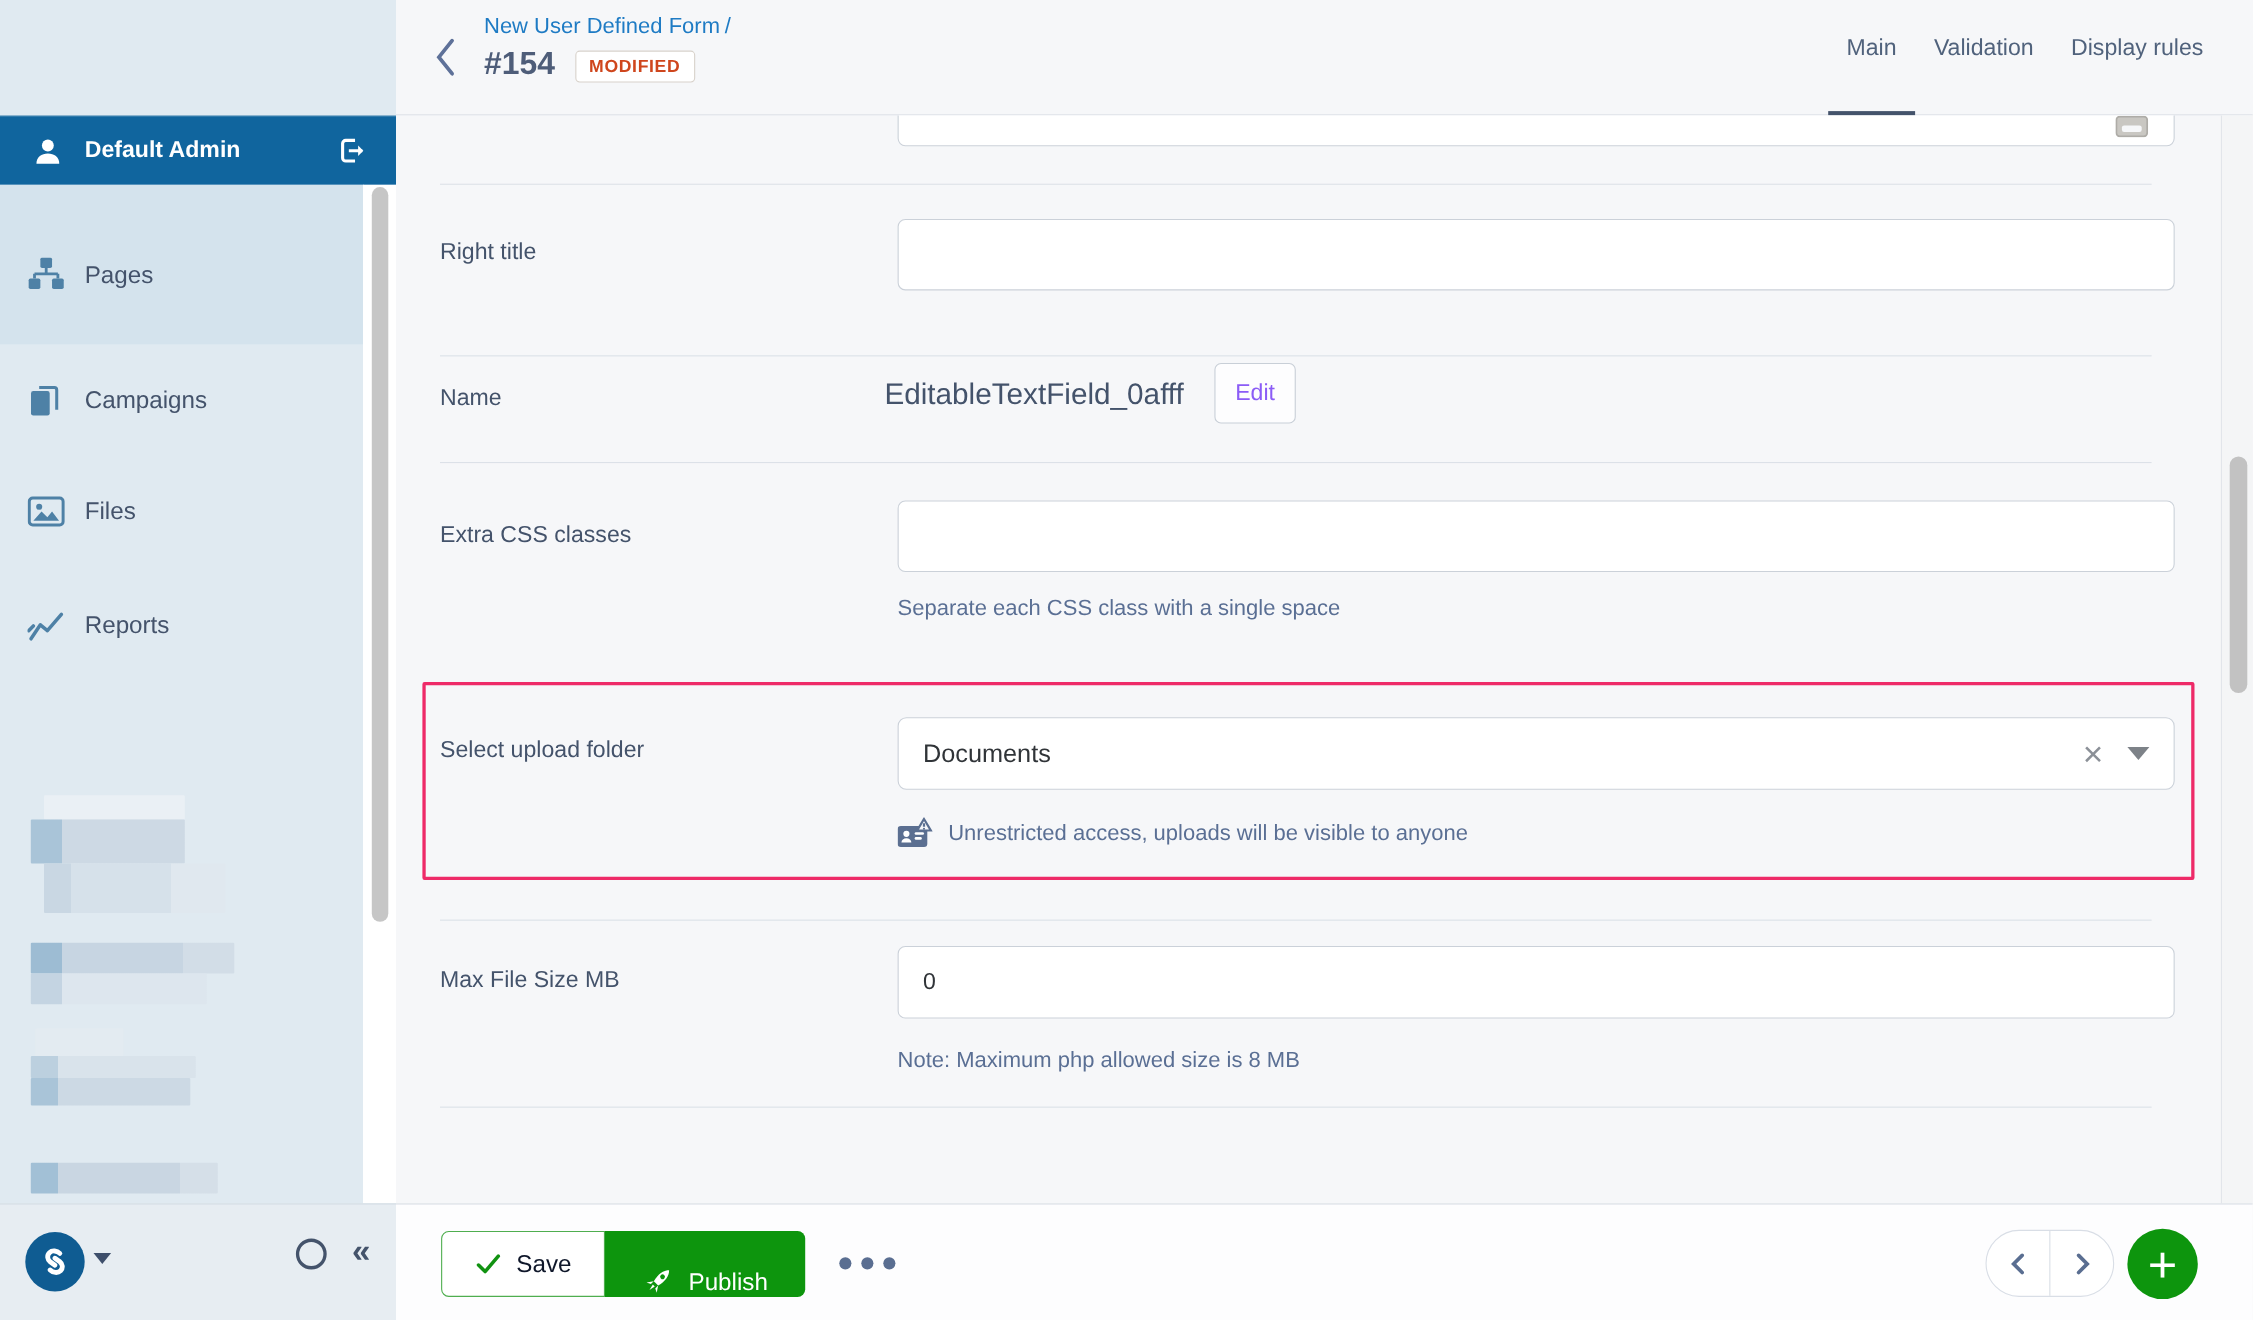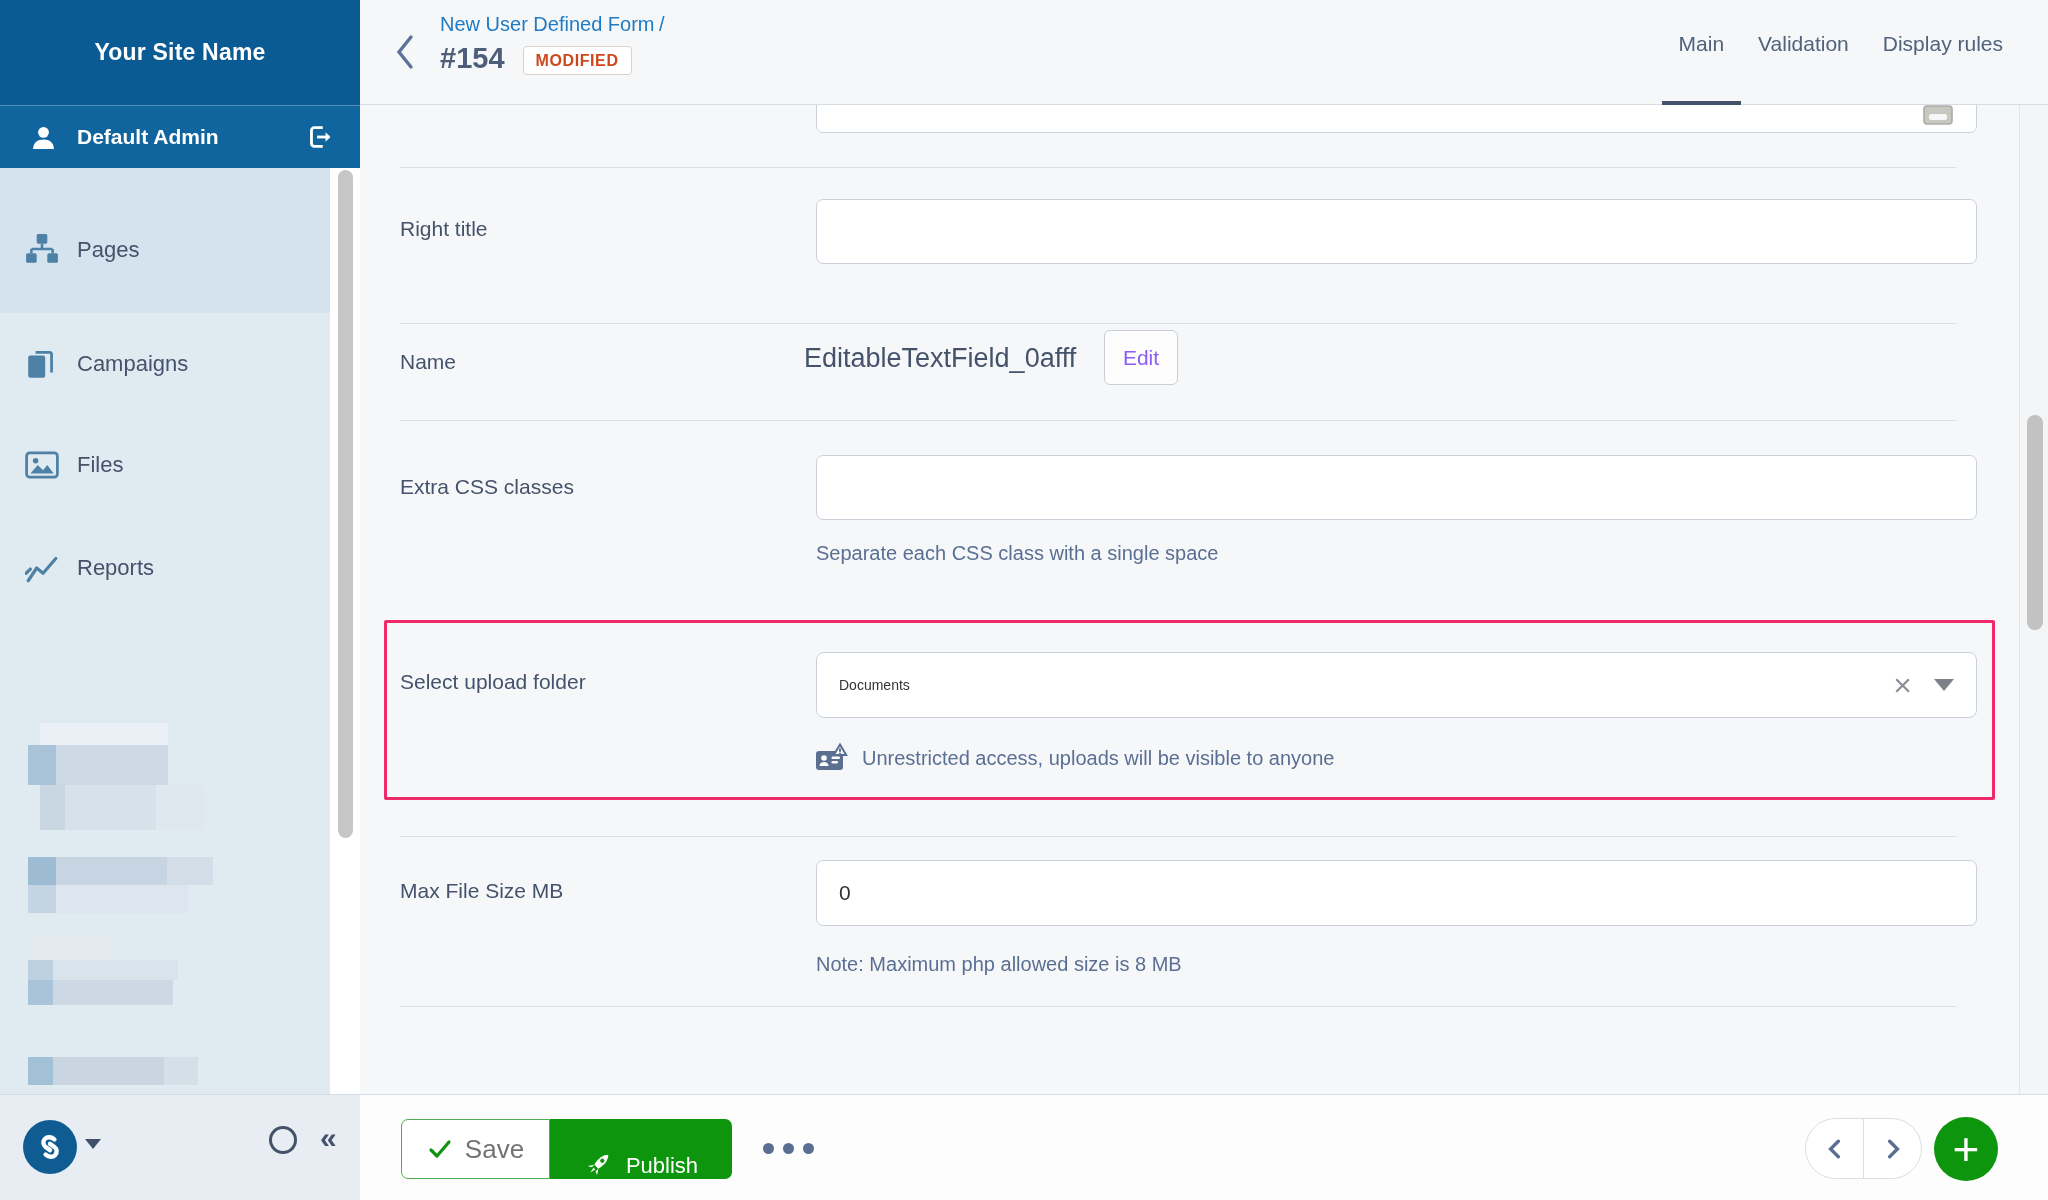--- a/index.html
+++ b/index.html
@@ -91,61 +91,58 @@
   .name-val { position:absolute; left:444px; top:238px; font-size:27px; color:#44536b; }
   .edit-btn { position:absolute; left:744px; top:225px; width:74px; height:55px; background:#fdfdfe;
               border:1px solid #c8cfd7; border-radius:6px; font-size:21px; color:#8b5cf6; cursor:pointer; }
   .help { position:absolute; left:456px; font-size:20px; color:#5a6f94; }
   .h-css{top:437px;} .h-max{top:848px;}
   .hl-box { position:absolute; left:24px; top:515px; width:1611px; height:180px;
             border:3px solid #ee2a68; border-radius:2px; }
   .select { position:absolute; left:456px; top:547px; width:1161px; height:66px; background:#fff;
             border:1px solid #cbd1d9; border-radius:8px; display:flex; align-items:center;
             padding:0 22px; cursor:pointer; }
-  .select .val { font-size:14px; color:#303438; flex:1; }
+  .select .val { font-size:23px; color:#303438; flex:1; }
   .sel-x { font-size:32px; color:#8b9097; line-height:1; margin-right:22px; cursor:pointer; }
   .sel-caret { width:0; height:0; border-left:10px solid transparent; border-right:10px solid transparent;
                border-top:12px solid #7d8288; cursor:pointer; }
   .up-help { position:absolute; left:456px; top:638px; display:flex; align-items:center; }
   .up-help .txt { font-size:20px; color:#5a6f94; margin-left:14px; }
 
   
   .gutter { position:absolute; left:1659px; top:105px; width:29px; height:989px; background:#f4f5f6;
             border-left:1px solid #e2e5ea; }
   .g-thumb { position:absolute; left:7px; top:310px; width:16px; height:215px; background:#c2c2c2; border-radius:8px; }
 
   
   .toolbar { position:absolute; left:0; top:1094px; width:1688px; height:106px; background:#fdfdfe;
              border-top:1px solid #d8dce3; }
   .actions { position:absolute; left:41px; top:24px; display:flex; }
   .btn-save { width:149px; height:60px; background:#fff; border:1px solid #4fae4f; border-radius:7px 0 0 7px;
               display:flex; align-items:center; justify-content:center; cursor:pointer; }
-  .btn-save span { color:#737373; font-size:26px; margin-left:12px; }
+  .btn-save span { color:#0f172a; font-size:22px; margin-left:12px; }
   .btn-pub { width:182px; height:60px; background:#0d950d; border:none; border-radius:0 7px 7px 0;
              display:flex; align-items:flex-end; justify-content:center; cursor:pointer; }
   .btn-pub span { color:#fff; font-size:22px; margin-left:12px; }
   .dots { position:absolute; left:403px; top:48px; display:flex; gap:9px; cursor:pointer; }
   .dots i { width:11px; height:11px; border-radius:50%; background:#5a6e91; }
   .nav-pill { position:absolute; left:1445px; top:23px; width:117px; height:61px; background:#fff;
               border:1px solid #d9dee6; border-radius:31px; display:flex; }
   .pill-half { flex:1; display:flex; align-items:center; justify-content:center; cursor:pointer; }
   .pill-half:first-child { border-right:1px solid #d9dee6; }
   .add-btn { position:absolute; left:1574px; top:22px; width:64px; height:64px; border-radius:50%;
              background:#0d950d; border:none; color:#fff; font-size:46px; font-weight:400; line-height:58px;
              text-align:center; cursor:pointer; padding:0; }
 </style>
 </head>
 <body>
 
 <div class="app">
 
   <aside class="sidebar">
-    <div class="sb-header">
-      <span>Your Site Name</span>
-    </div>
 
     <div class="sb-admin">
       <svg width="27" height="27" viewBox="0 0 26 26">
         <circle cx="13" cy="8" r="5.2" fill="#fff"></circle>
         <path d="M3 24c0-6 4.5-9 10-9s10 3 10 9z" fill="#fff"></path>
       </svg>
       <span class="aname">Default Admin</span>
       <svg class="logout" viewBox="0 0 34 34">
         <path d="M21 7h-9a3 3 0 0 0-3 3v14a3 3 0 0 0 3 3h9" fill="none" stroke="#fff" stroke-width="3"></path>
         <path d="M15 17h13" stroke="#fff" stroke-width="3"></path>

